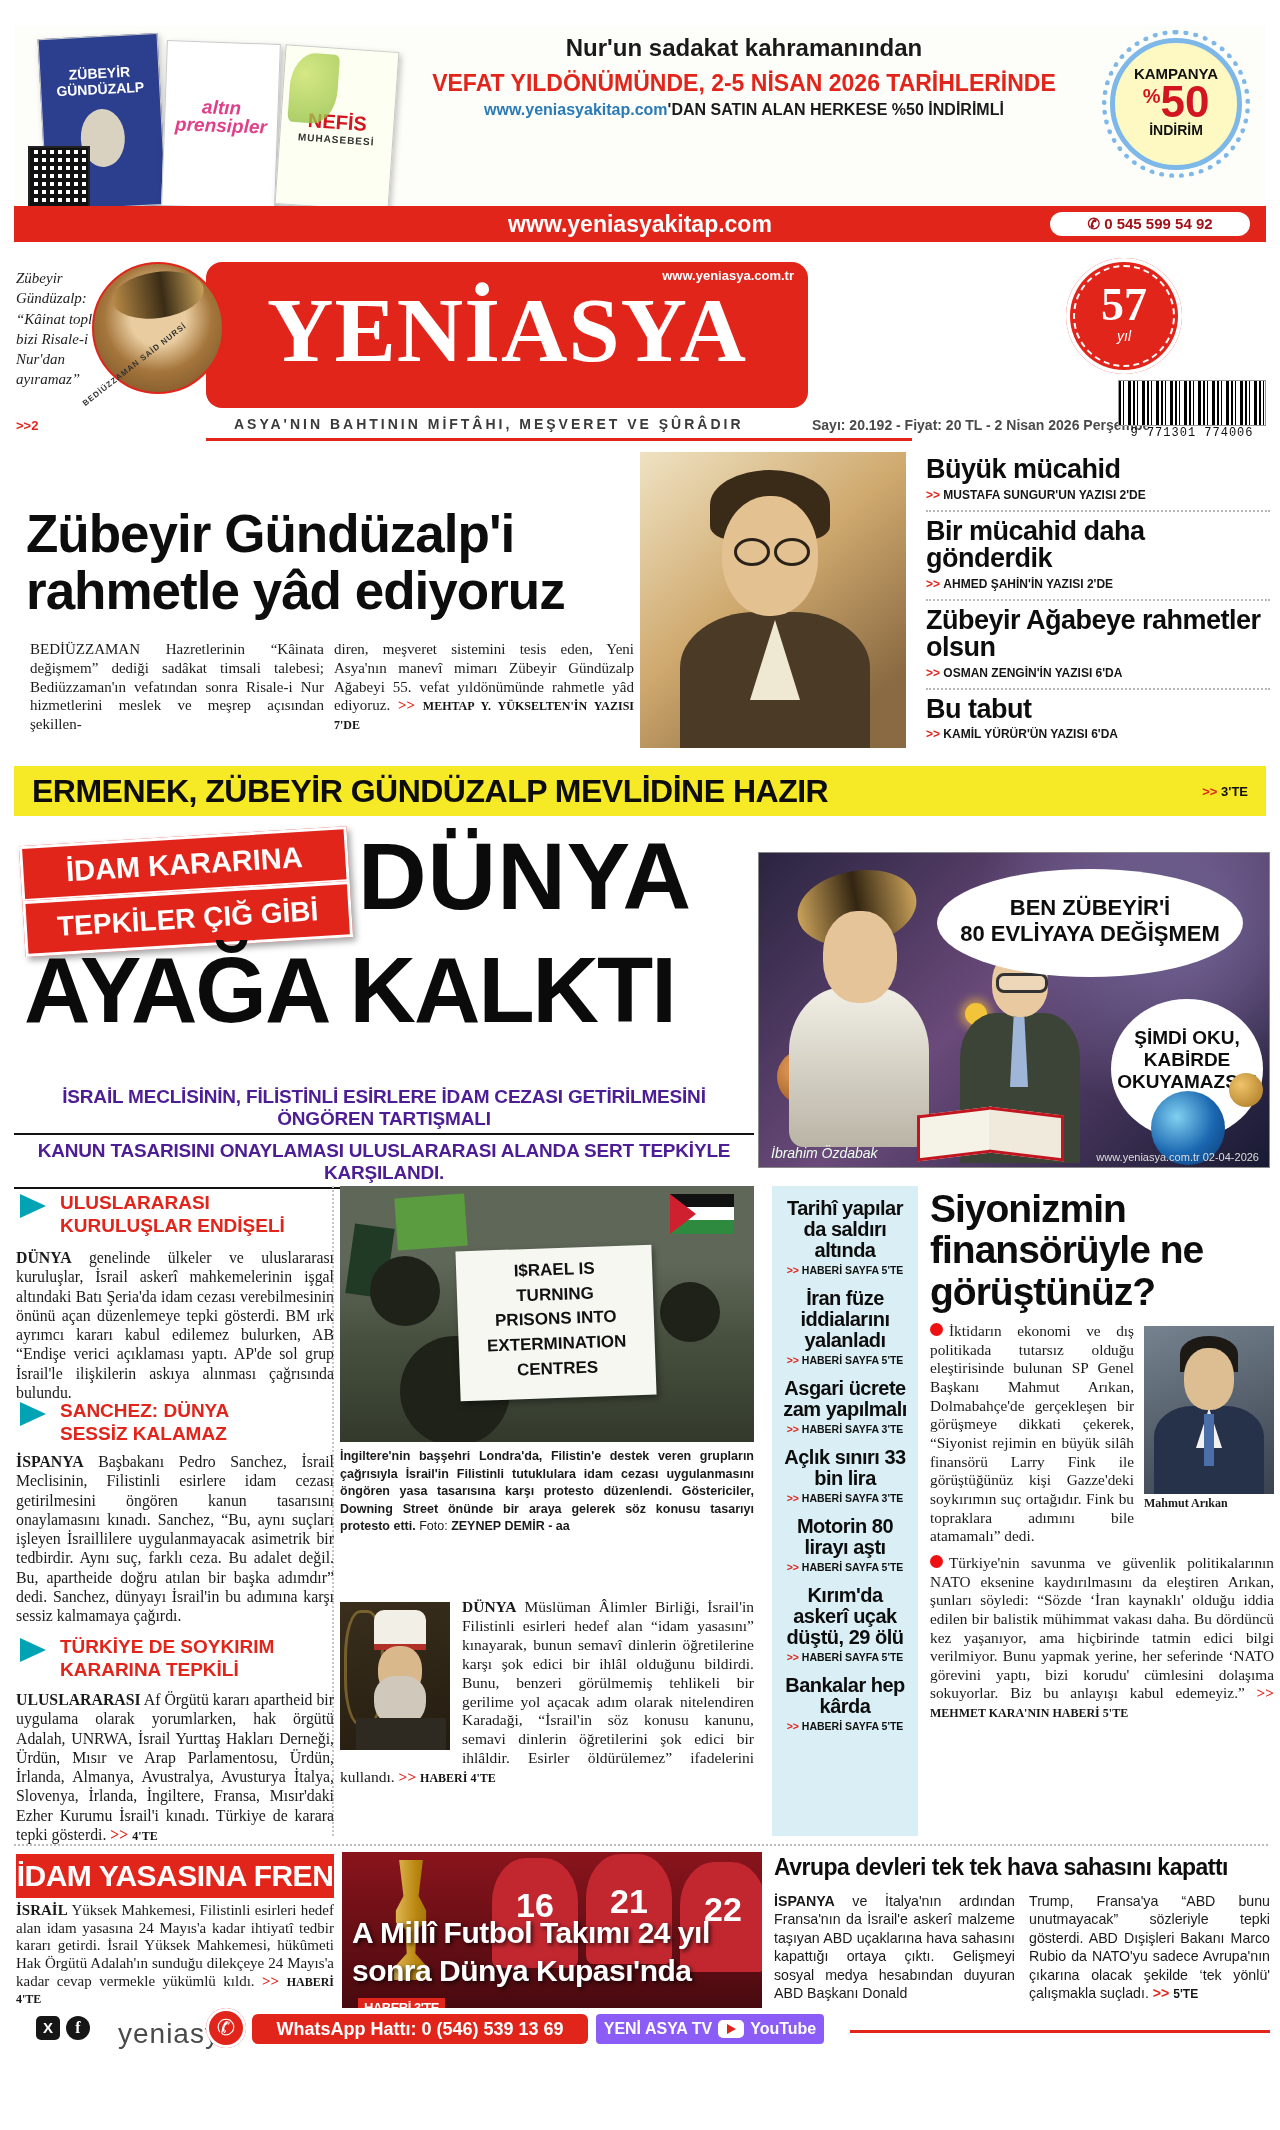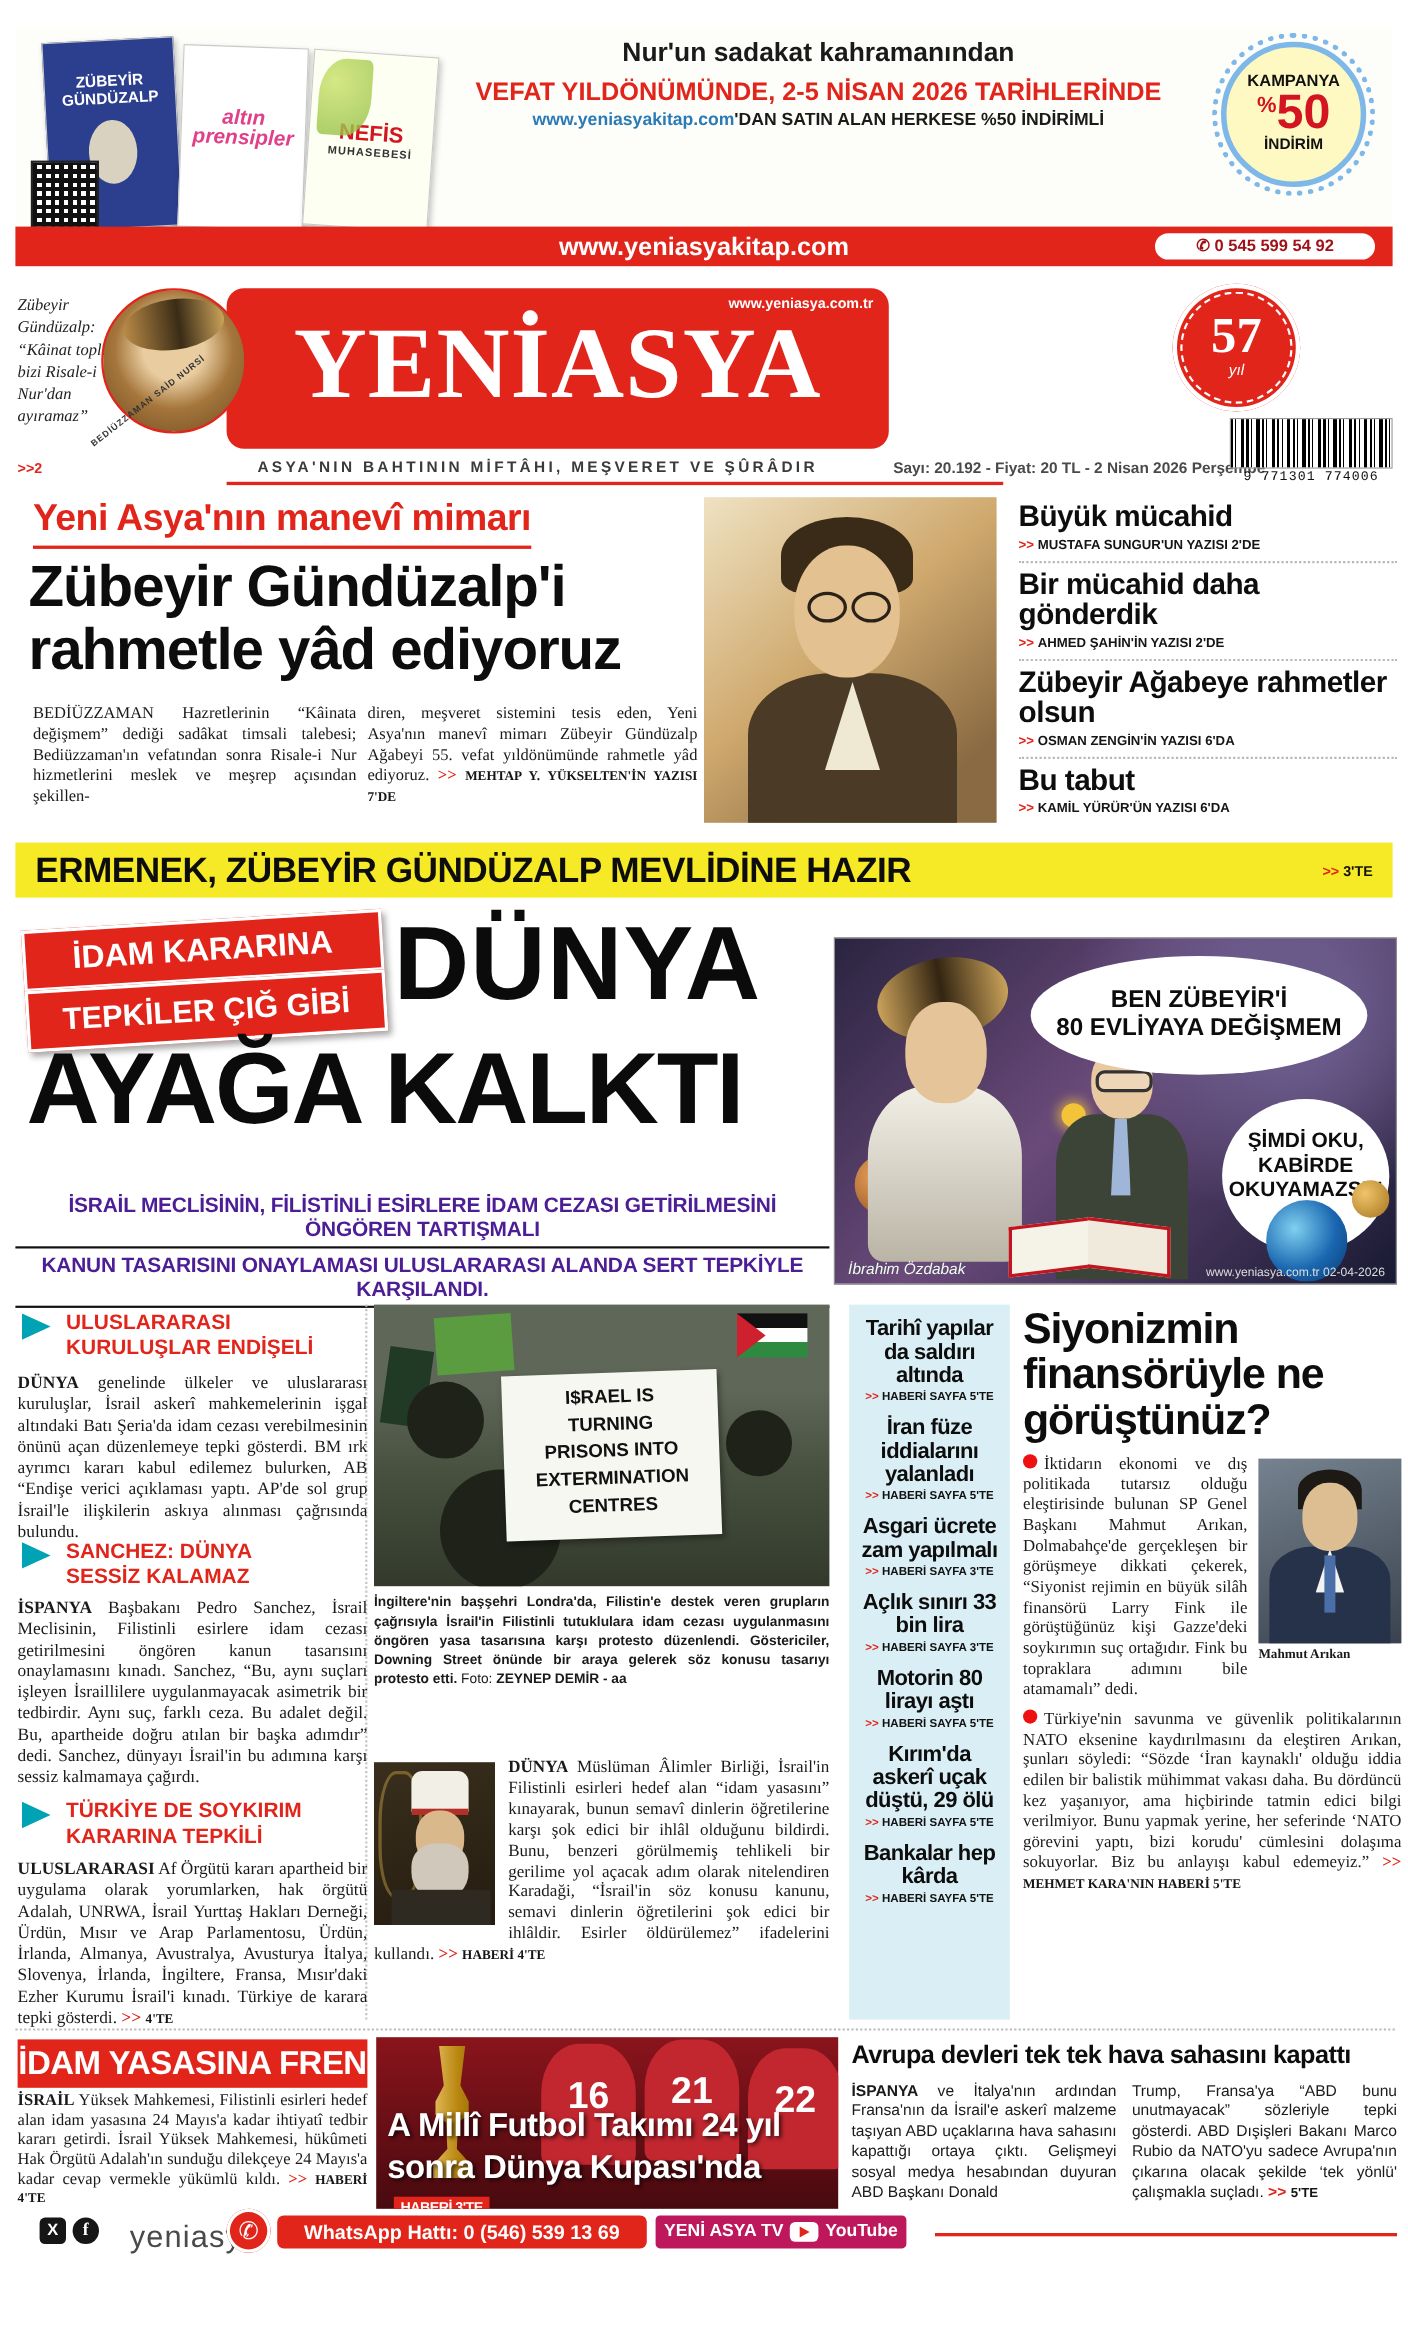--- a/index.html
+++ b/index.html
@@ -192,21 +192,21 @@
   .fb-ref{display:inline-block;background:#e1251b;color:#fff;font-size:13px;font-weight:bold;padding:2px 6px;vertical-align:6px;margin-left:6px;text-shadow:none;}
   .av-h{left:774px;top:1854px;width:496px;font-size:23px;font-weight:bold;color:#0d0d0d;letter-spacing:-0.5px;}
   .av-cols{left:774px;top:1892px;width:496px;display:flex;gap:14px;}
   .av-col{width:241px;font-size:14.2px;line-height:1.3;color:#1a1a1a;text-align:justify;}
   
   .f-x{left:36px;top:2016px;width:24px;height:24px;background:#161616;border-radius:5px;color:#fff;text-align:center;font-weight:bold;font-size:15px;line-height:24px;}
   .f-fb{left:66px;top:2016px;width:24px;height:24px;background:#161616;border-radius:50%;color:#fff;text-align:center;font-weight:bold;font-size:16px;line-height:24px;font-family:"Liberation Serif",serif;}
   .f-handle{left:118px;top:2018px;font-size:28px;color:#4a4a4a;letter-spacing:1px;}
   .f-wa{left:206px;top:2008px;width:40px;height:40px;border-radius:50%;background:#e1251b;color:#fff;text-align:center;font-size:22px;line-height:40px;box-shadow:0 0 0 3px #fff inset;}
   .f-box1{left:252px;top:2014px;width:336px;height:30px;background:#e1251b;border-radius:6px;color:#fff;text-align:center;font-size:18px;font-weight:bold;line-height:30px;}
-  .f-box2{left:596px;top:2014px;width:228px;height:30px;background:#be185d;border-radius:4px;color:#fff;display:flex;align-items:center;justify-content:center;gap:6px;font-size:16px;font-weight:bold;}
+  .f-box2{left:596px;top:2014px;width:228px;height:30px;background:#8b5cf6;border-radius:4px;color:#fff;display:flex;align-items:center;justify-content:center;gap:6px;font-size:16px;font-weight:bold;}
   .yt{width:26px;height:18px;background:#fff;border-radius:5px;position:relative;}
   .yt:before{content:"";position:absolute;left:9px;top:4px;border-top:5px solid transparent;border-bottom:5px solid transparent;border-left:9px solid #e1251b;}
   .f-line{left:850px;top:2030px;width:420px;height:3px;background:#e1251b;}
 </style>
 </head>
 <body>
 
 <div id="page">
 
   <div class="abs ad">
@@ -258,21 +258,20 @@
   <div class="abs seal">
     <div class="in"></div>
     <div class="num">57</div>
     <div class="lbl">yıl</div>
   </div>
   <div class="abs barcode">
     <div class="bars"></div>
     <div class="digits">9 771301 774006</div>
   </div>
 
-  <div class="abs kicker">Yeni Asya'nın manevî mimarı</div>
   <div class="abs mainhl">
     <div>Zübeyir Gündüzalp'i</div>
     <div>rahmetle yâd ediyoruz</div>
   </div>
   <div class="abs bodyA serif just">BEDİÜZZAMAN Hazretlerinin “Kâinata değişmem” dediği sadâkat timsali talebesi; Bediüzzaman'ın vefatından sonra Risale-i Nur hizmetlerini meslek ve meşrep açısından şekillen-</div>
   <div class="abs bodyB serif just">
     <span>diren, meşveret sistemini tesis eden, Yeni Asya'nın manevî mimarı Zübeyir Gündüzalp Ağabeyi 55. vefat yıldönümünde rahmetle yâd ediyoruz. </span><span class="arr">&gt;&gt;</span> <span class="ref">MEHTAP Y. YÜKSELTEN'İN YAZISI 7'DE</span>
   </div>
   <div class="abs photo-zubeyir">
     <div class="pz-body"></div>

